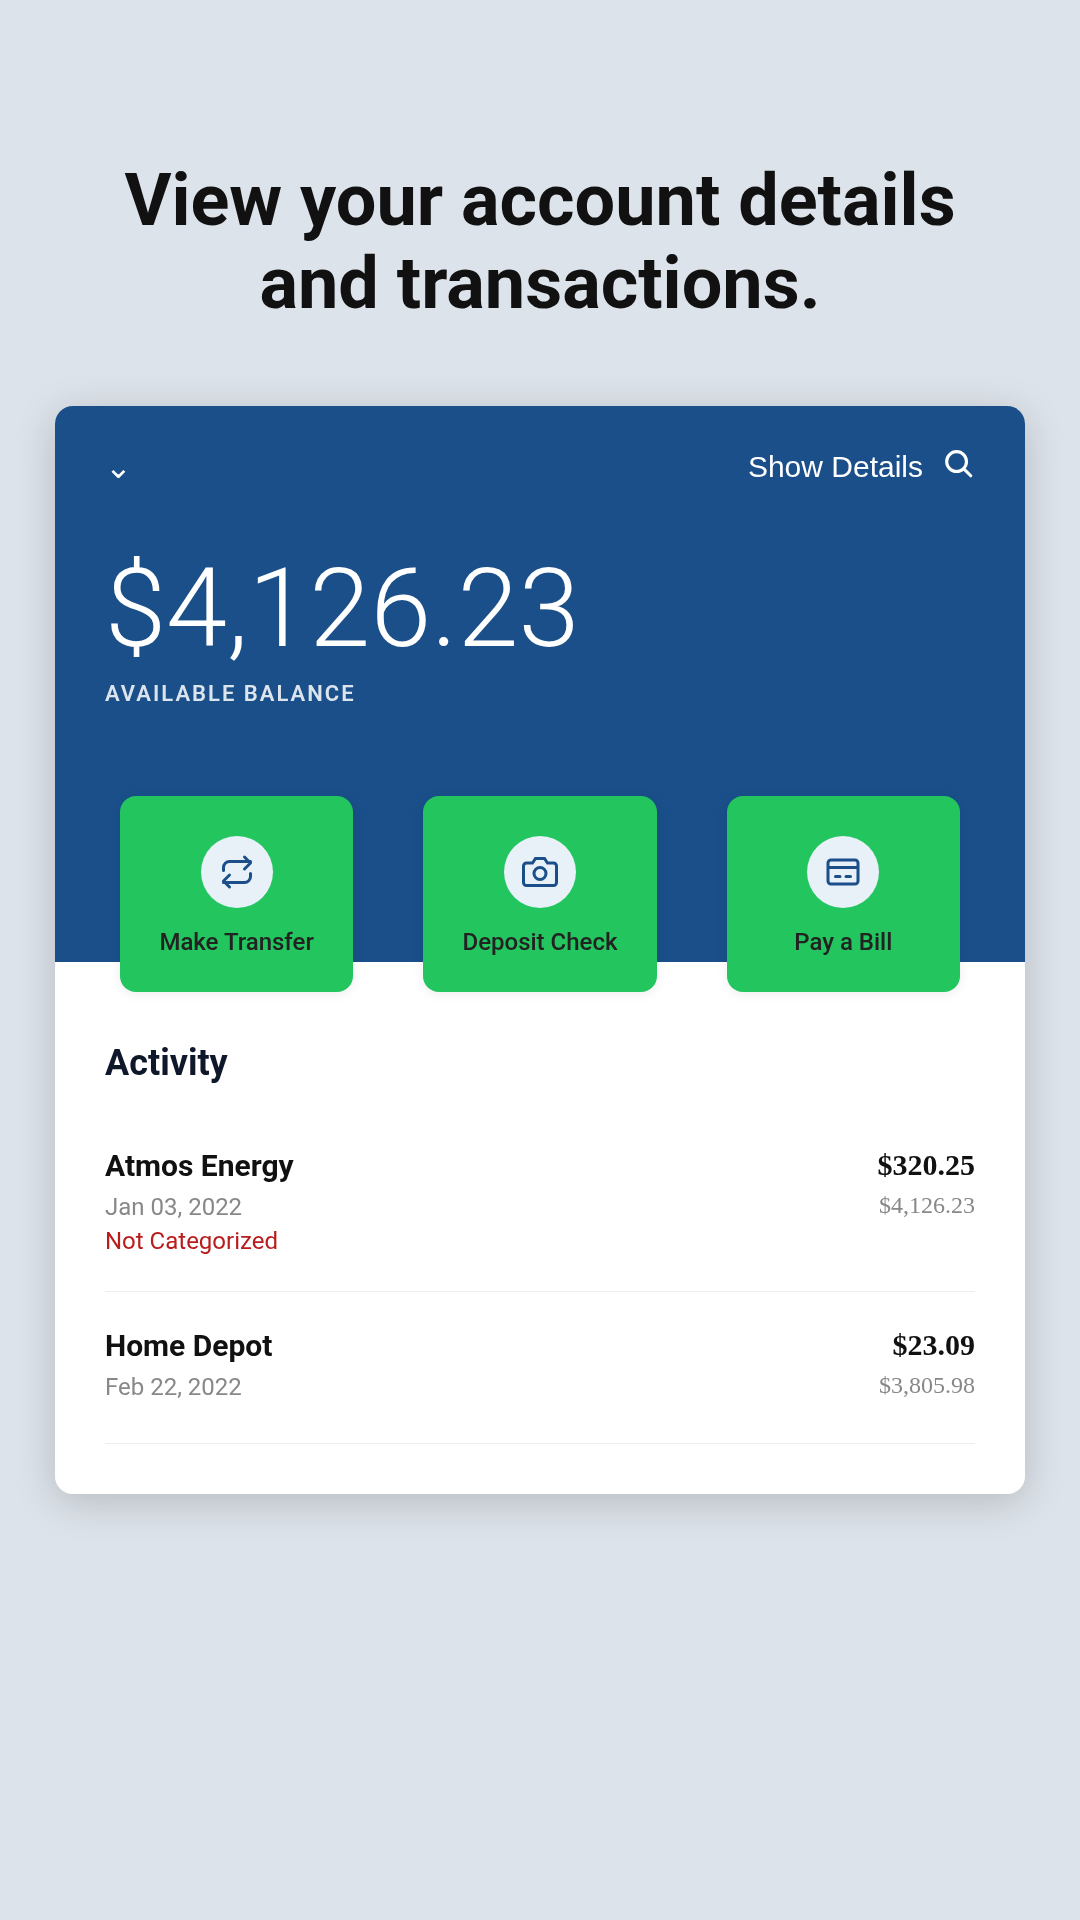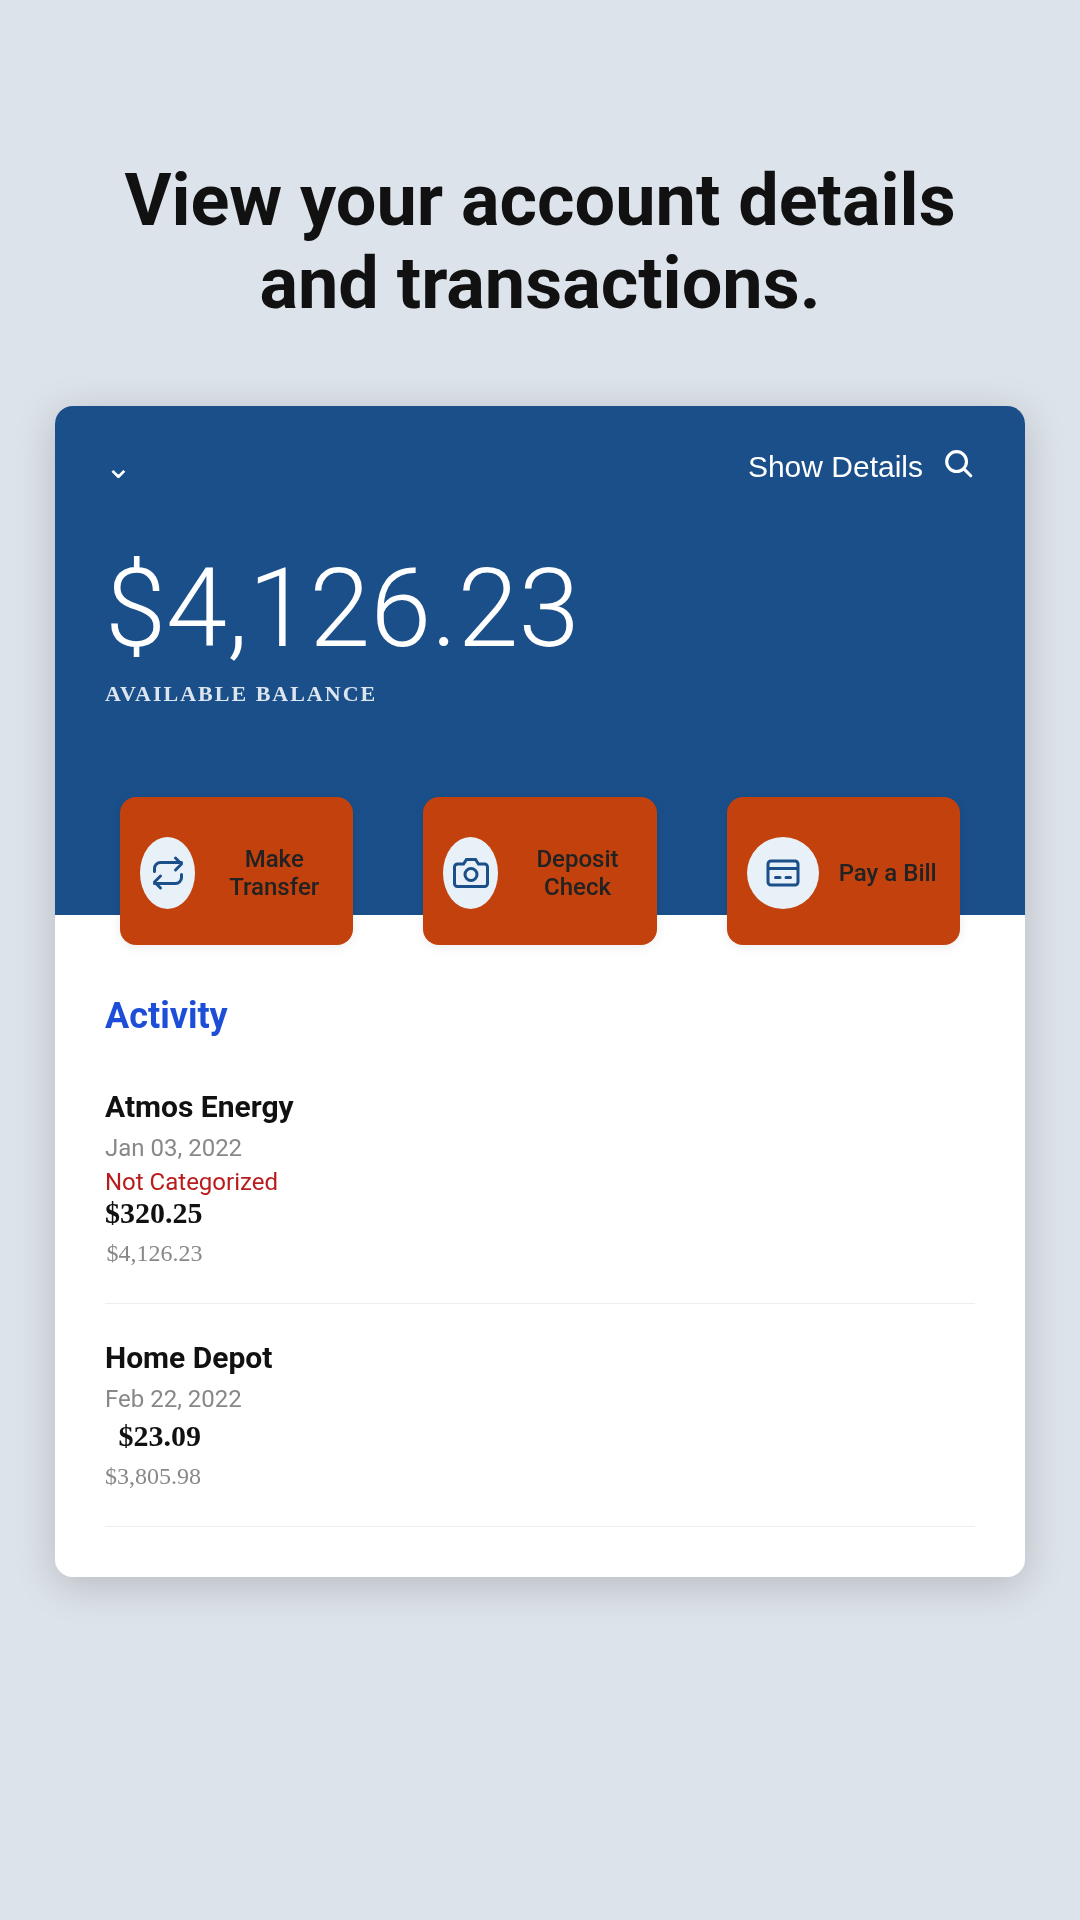--- a/index.html
+++ b/index.html
@@ -93,31 +93,30 @@
       margin-bottom: 12px;
     }
 
     .available-balance-label {
       color: rgba(255,255,255,0.85);
       font-size: 22px;
       font-weight: 600;
       letter-spacing: 2px;
       text-transform: uppercase;
       margin-bottom: 60px;
-      font-family: Liberation Serif, serif;
     }
 
     .action-card {
-      background: #c2410c;
+      background: #22c55e;
       border-radius: 16px;
       flex: 1;
       margin: 0 25px;
       padding: 40px 20px 36px 20px;
       display: flex;
-      flex-direction: row;
+      flex-direction: column;
       align-items: center;
       gap: 20px;
       cursor: pointer;
       box-shadow: 0 2px 12px rgba(0,0,0,0.08);
       position: relative;
       top: 0;
     }
 
     .action-icon-circle {
       width: 72px;
@@ -164,31 +163,30 @@
 
     .activity-section {
       background: white;
       border-radius: 0 0 18px 18px;
       padding: 80px 50px 50px 50px;
     }
 
     .activity-title {
       font-size: 36px;
       font-weight: 700;
-      color: #1d4ed8;
-      margin-bottom: 16px;
+      color: #0f172a;
+      margin-bottom: 28px;
     }
 
     .transaction-item {
       padding: 36px 0;
       border-bottom: 1px solid #eee;
       display: flex;
       justify-content: space-between;
       align-items: flex-start;
-      flex-direction: column;
     }
 
     .transaction-left {}
 
     .transaction-name {
       font-size: 30px;
       font-weight: 700;
       color: #111;
       margin-bottom: 10px;
     }

